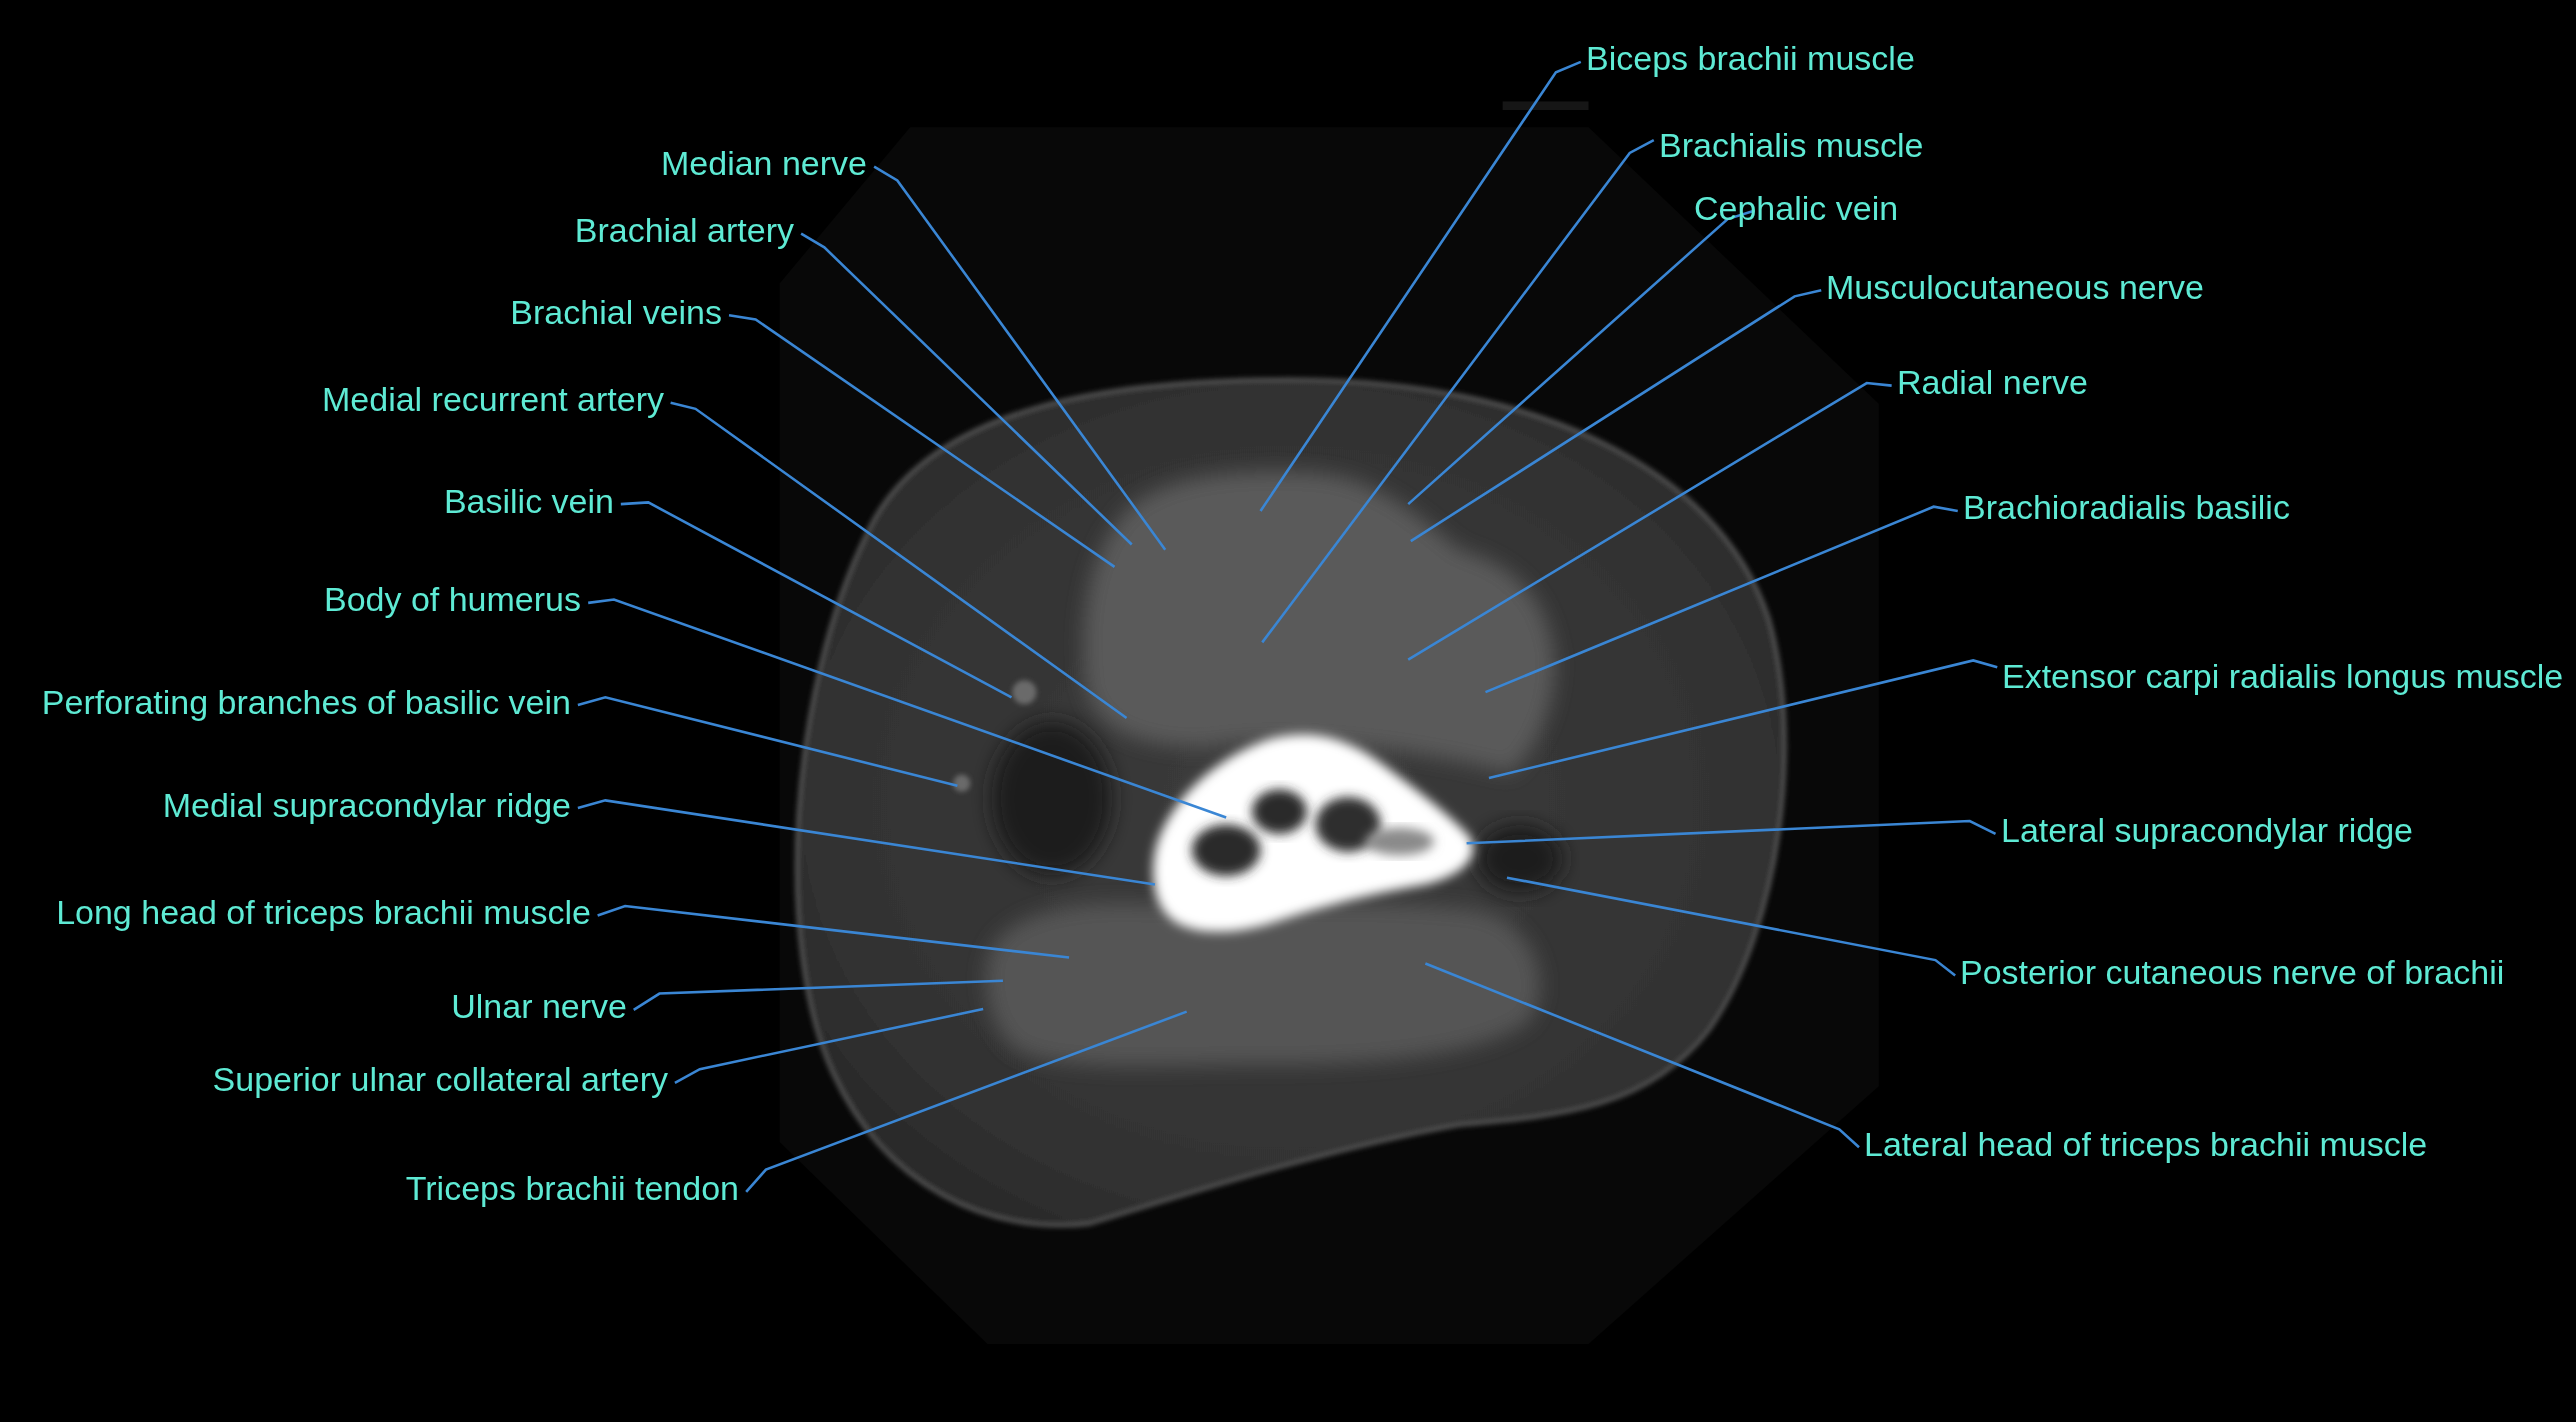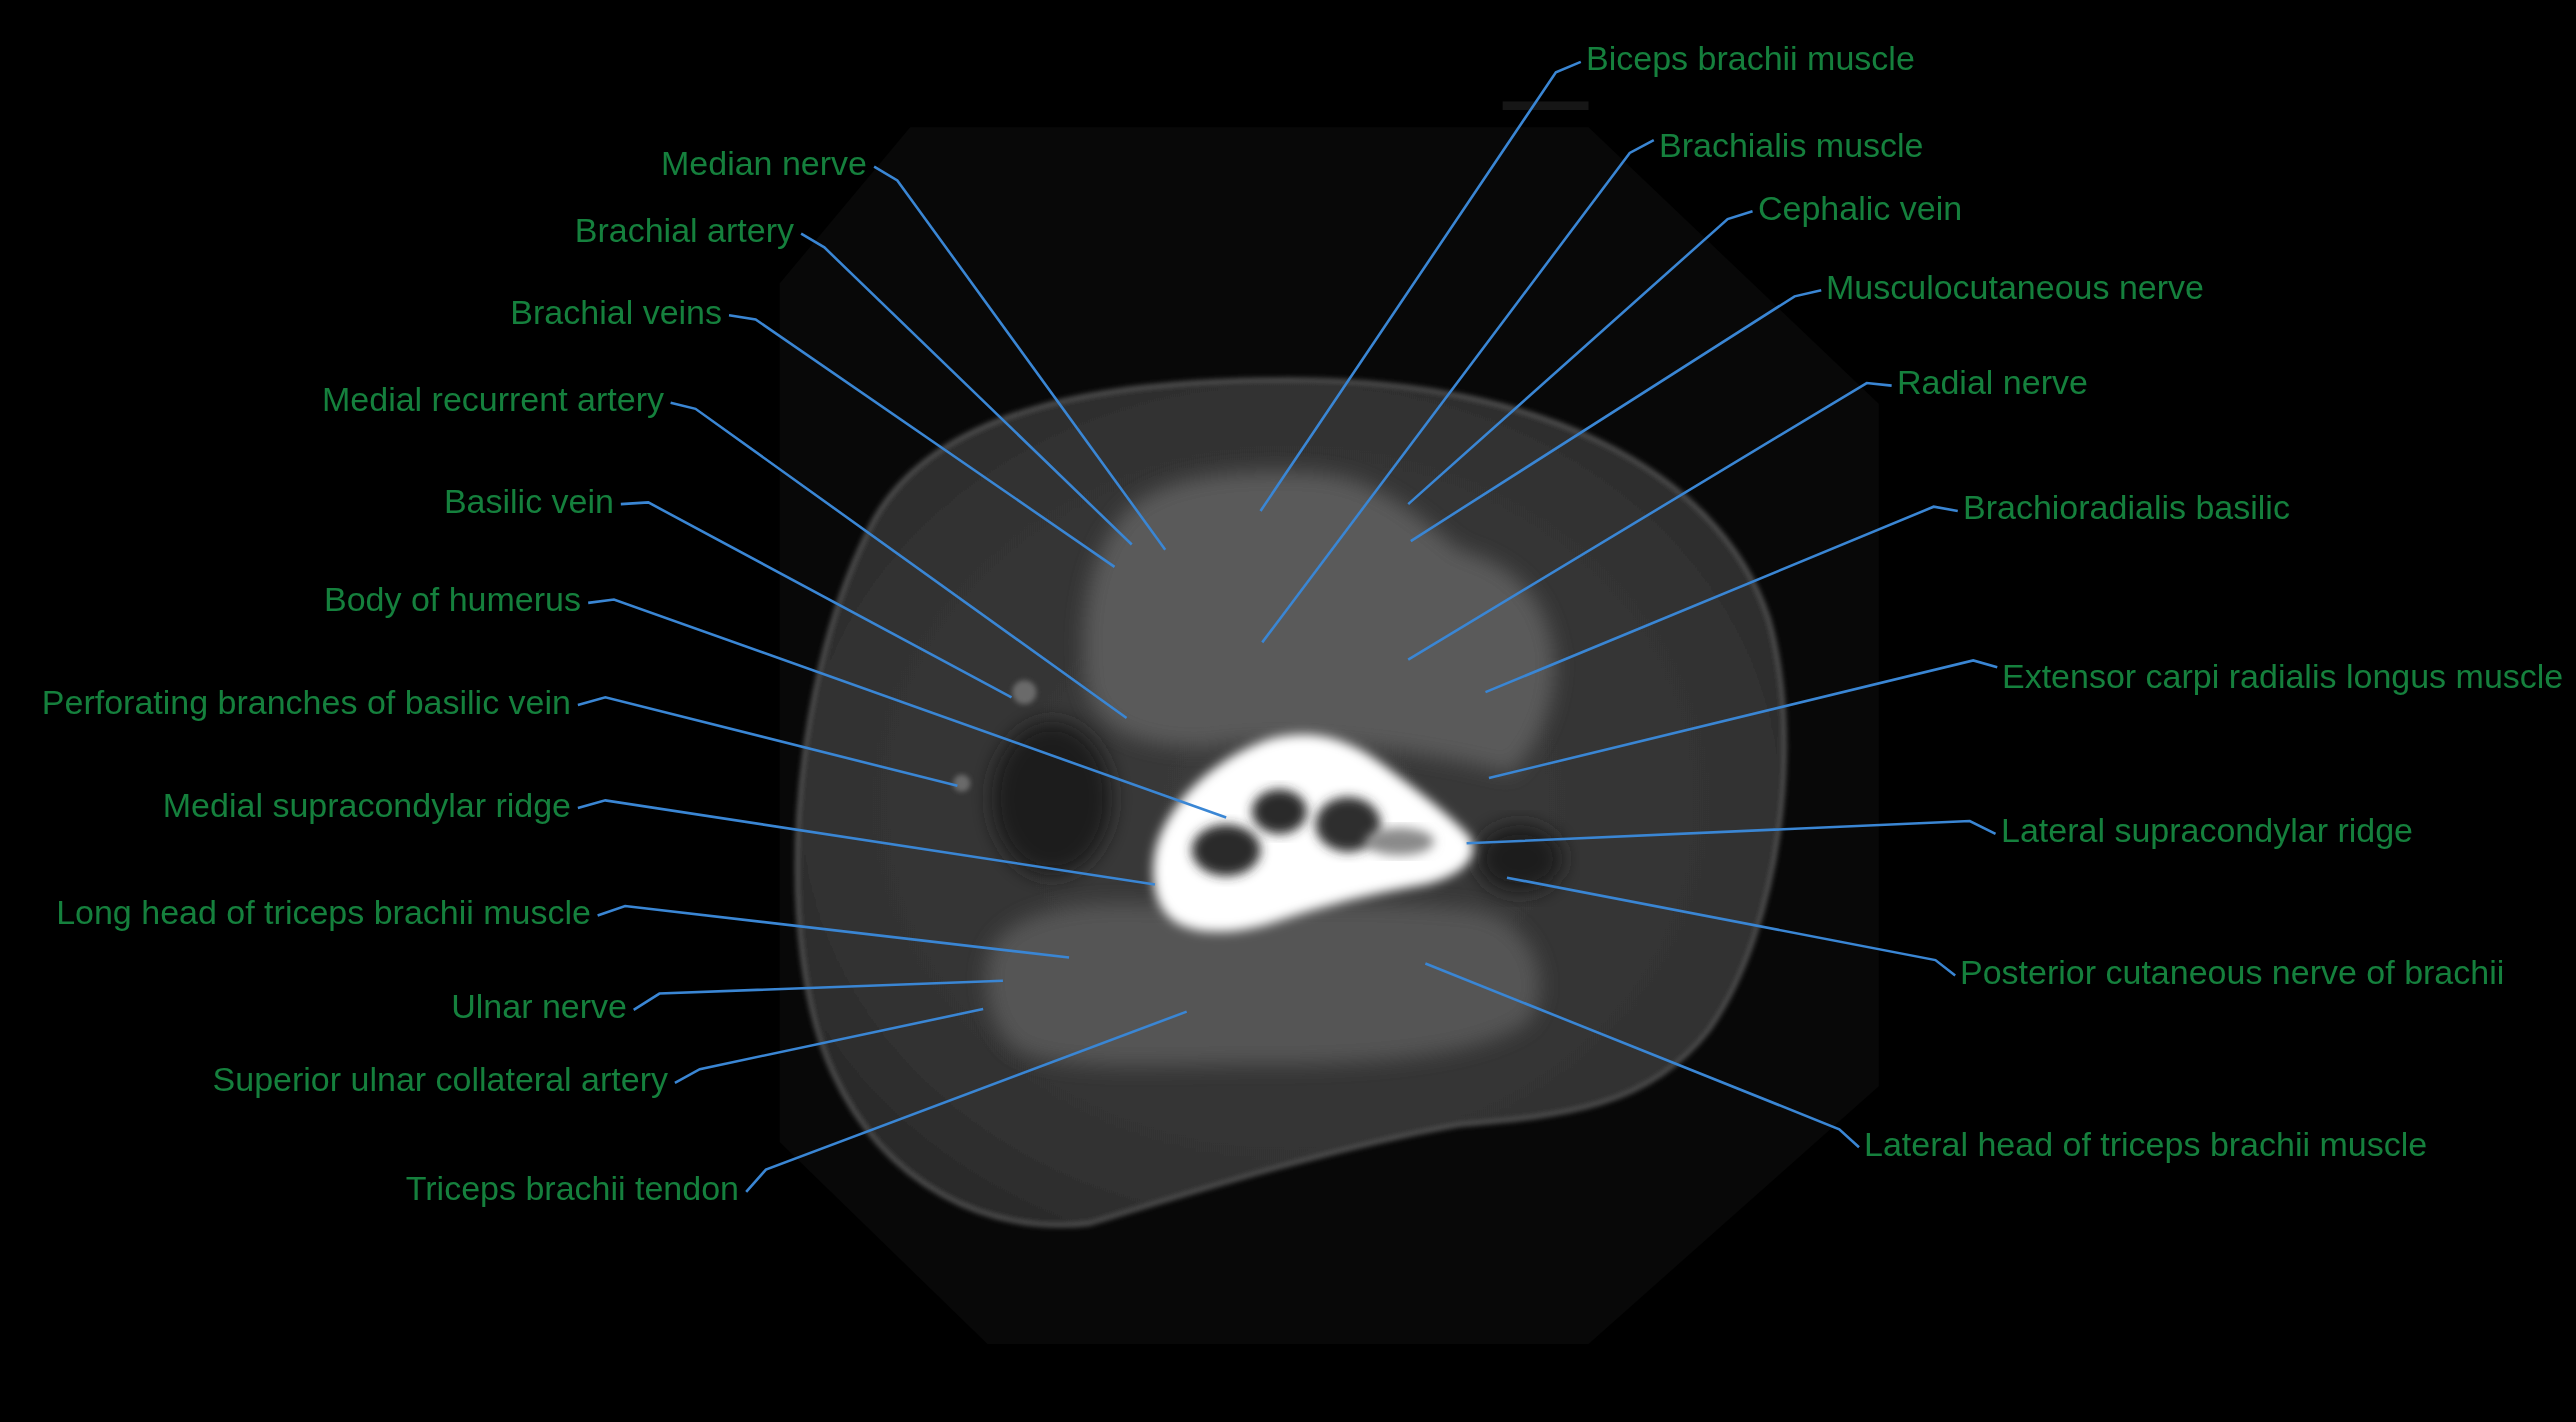--- a/index.html
+++ b/index.html
@@ -1,20 +1,20 @@
 <!DOCTYPE html>
 <html style="font-size:13.7px"><head>
 <meta charset="utf-8">
 <style>
   html, body { margin: 0; padding: 0; background: #000; }
   body { width: 2576px; height: 1423px; position: relative; overflow: hidden; font-family: "Liberation Sans", sans-serif; }
   #stage { position: absolute; left: 0; top: 0; width: 2576px; height: 1423px; }
   .label {
     position: absolute;
-    color: #15803d;
+    color: #5eead4;
     font-size: 34px;
     line-height: 39px;
     white-space: nowrap;
     font-family: "Liberation Sans", sans-serif;
     transform: translateY(-50%);
   }
   .label.left { text-align: right; }
   .label.right { text-align: left; }
 </style>
 </head>
@@ -107,21 +107,21 @@
       <div class="label left" style="top: 702px; right: 2005px;">Perforating branches of basilic vein</div>
       <div class="label left" style="top: 805px; right: 2005px;">Medial supracondylar ridge</div>
       <div class="label left" style="top: 912px; right: 1985px; text-align: center;">Long head of triceps brachii muscle</div>
       <div class="label left" style="top: 1006px; right: 1949px;">Ulnar nerve</div>
       <div class="label left" style="top: 1079px; right: 1908px; margin-left: 47px;">Superior ulnar collateral artery</div>
       <div class="label left" style="top: 1188px; right: 1837px;">Triceps brachii tendon</div>
     </div>
   <div id="labels-right">
       <div class="label right" style="top: 58px; left: 1586px;">Biceps brachii muscle</div>
       <div class="label right" style="top: 145px; left: 1659px;">Brachialis muscle</div>
-      <div class="label right" style="top: 208px; left: 1758px;">Cephalic vein</div>
+      <div class="label right" style="top: 208px; left: 1694px;">Cephalic vein</div>
       <div class="label right" style="top: 287px; left: 1826px;">Musculocutaneous nerve</div>
       <div class="label right" style="top: 382px; left: 1897px;">Radial nerve</div>
       <div class="label right" style="top: 507px; left: 1963px;">Brachioradialis basilic</div>
       <div class="label right" style="top: 676px; left: 2002px;">Extensor carpi radialis longus muscle</div>
       <div class="label right" style="top: 830px; left: 2001px;">Lateral supracondylar ridge</div>
       <div class="label right" style="top: 972px; left: 1960px;">Posterior cutaneous nerve of brachii</div>
       <div class="label right" style="top: 1144px; left: 1864px;">Lateral head of triceps brachii muscle</div>
     </div>
 </div>
 

